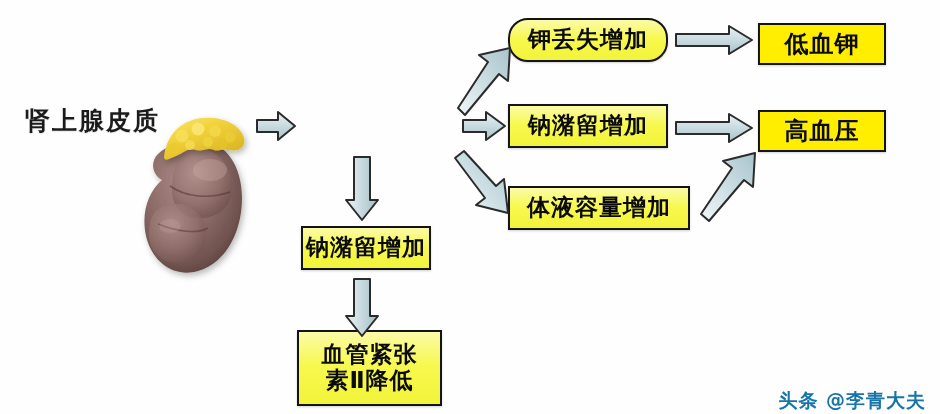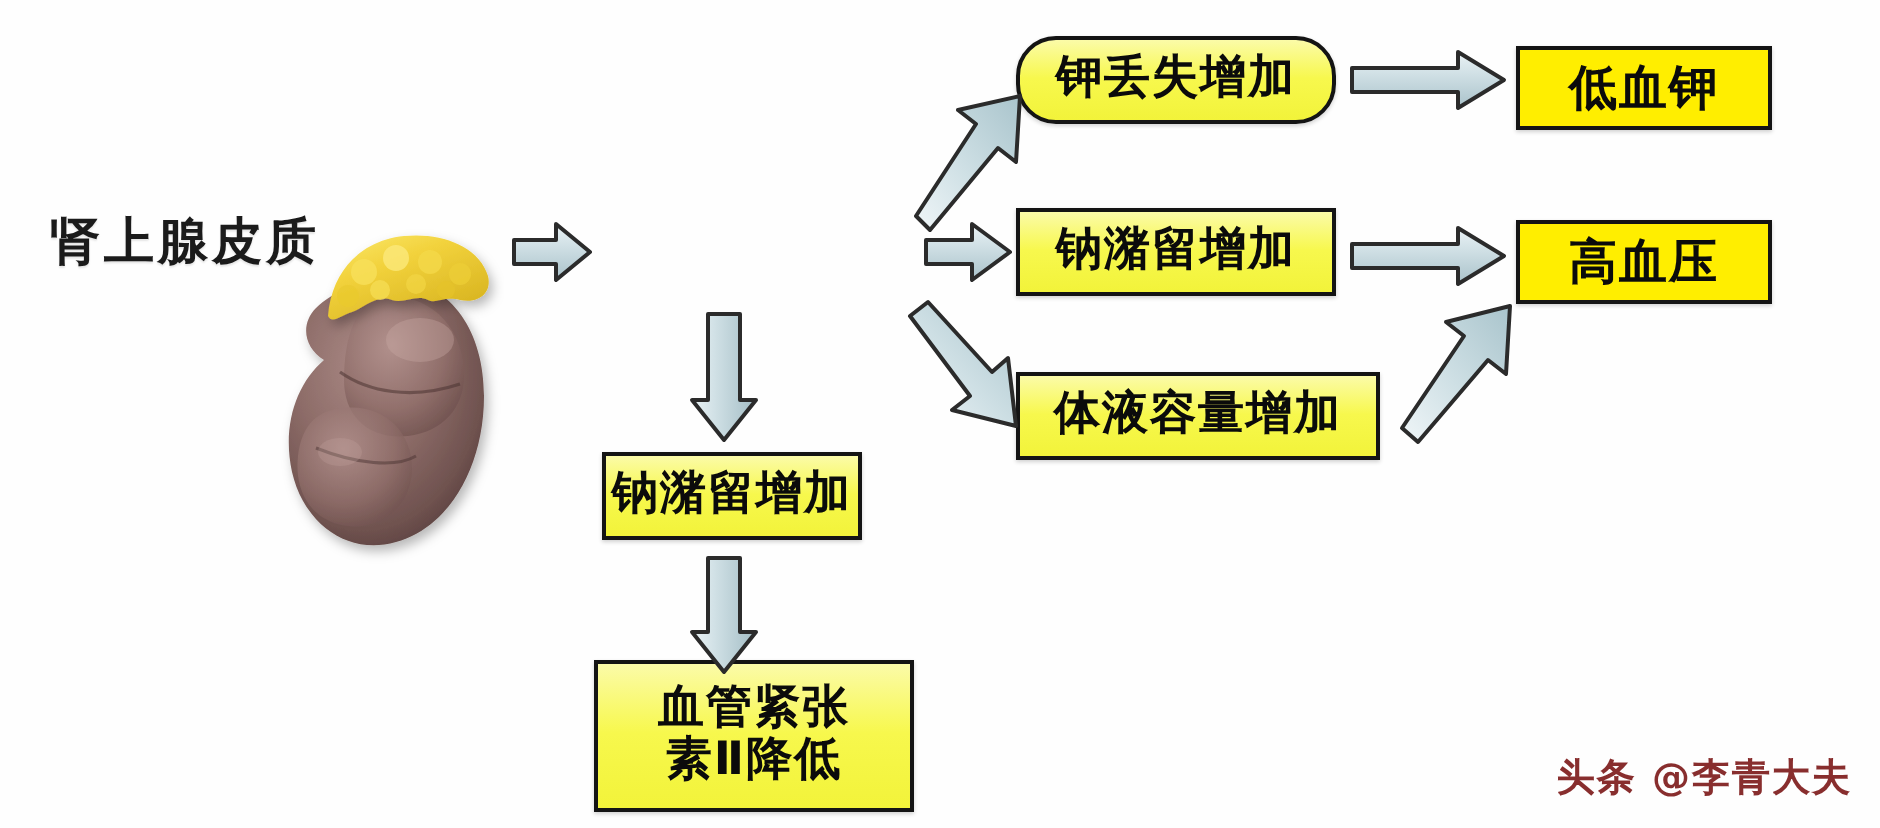--- a/index.html
+++ b/index.html
@@ -74,24 +74,24 @@
   
   .arrow {
     position: absolute;
   }
   .arrow svg { display: block; overflow: visible; }
 
   
   #watermark {
     position: absolute;
     right: 14px;
-    bottom: 12px;
+    bottom: 0;
     font-size: 19px;
     font-weight: bold;
-    color: #7f1d1d;
+    color: #0369a1;
     letter-spacing: 1px;
     font-family: "DejaVu Sans", "Liberation Sans", sans-serif;
     opacity: 0.92;
   }
 </style>
 </head>
 <body>
 
 <div id="canvas">
 
@@ -183,21 +183,21 @@
   </div>
 
   <div class="box vivid" style="left:758px; top:110px; width:128px; height:42px; font-size:24px;justify-content:center;">
     <span class="box-label">高血压</span>
   </div>
 
   <div class="box pale" style="left:301px; top:226px; width:130px; height:44px; font-size:23px;">
     <span class="box-label">钠潴留增加</span>
   </div>
 
-  <div class="box pale" style="left:297px; top:330px; width:160px; height:76px; font-size:23px;">
+  <div class="box pale" style="left:297px; top:330px; width:145px; height:76px; font-size:23px;">
     <span class="box-label">血管紧张
 素Ⅱ降低</span>
   </div>
 
   <svg width="0" height="0" style="position:absolute">
     <defs>
       <linearGradient id="arrH" x1="0%" y1="0%" x2="0%" y2="100%">
         <stop offset="0%" stop-color="#eaf2f5"></stop>
         <stop offset="35%" stop-color="#d3e2e7"></stop>
         <stop offset="100%" stop-color="#a9c2ca"></stop>

